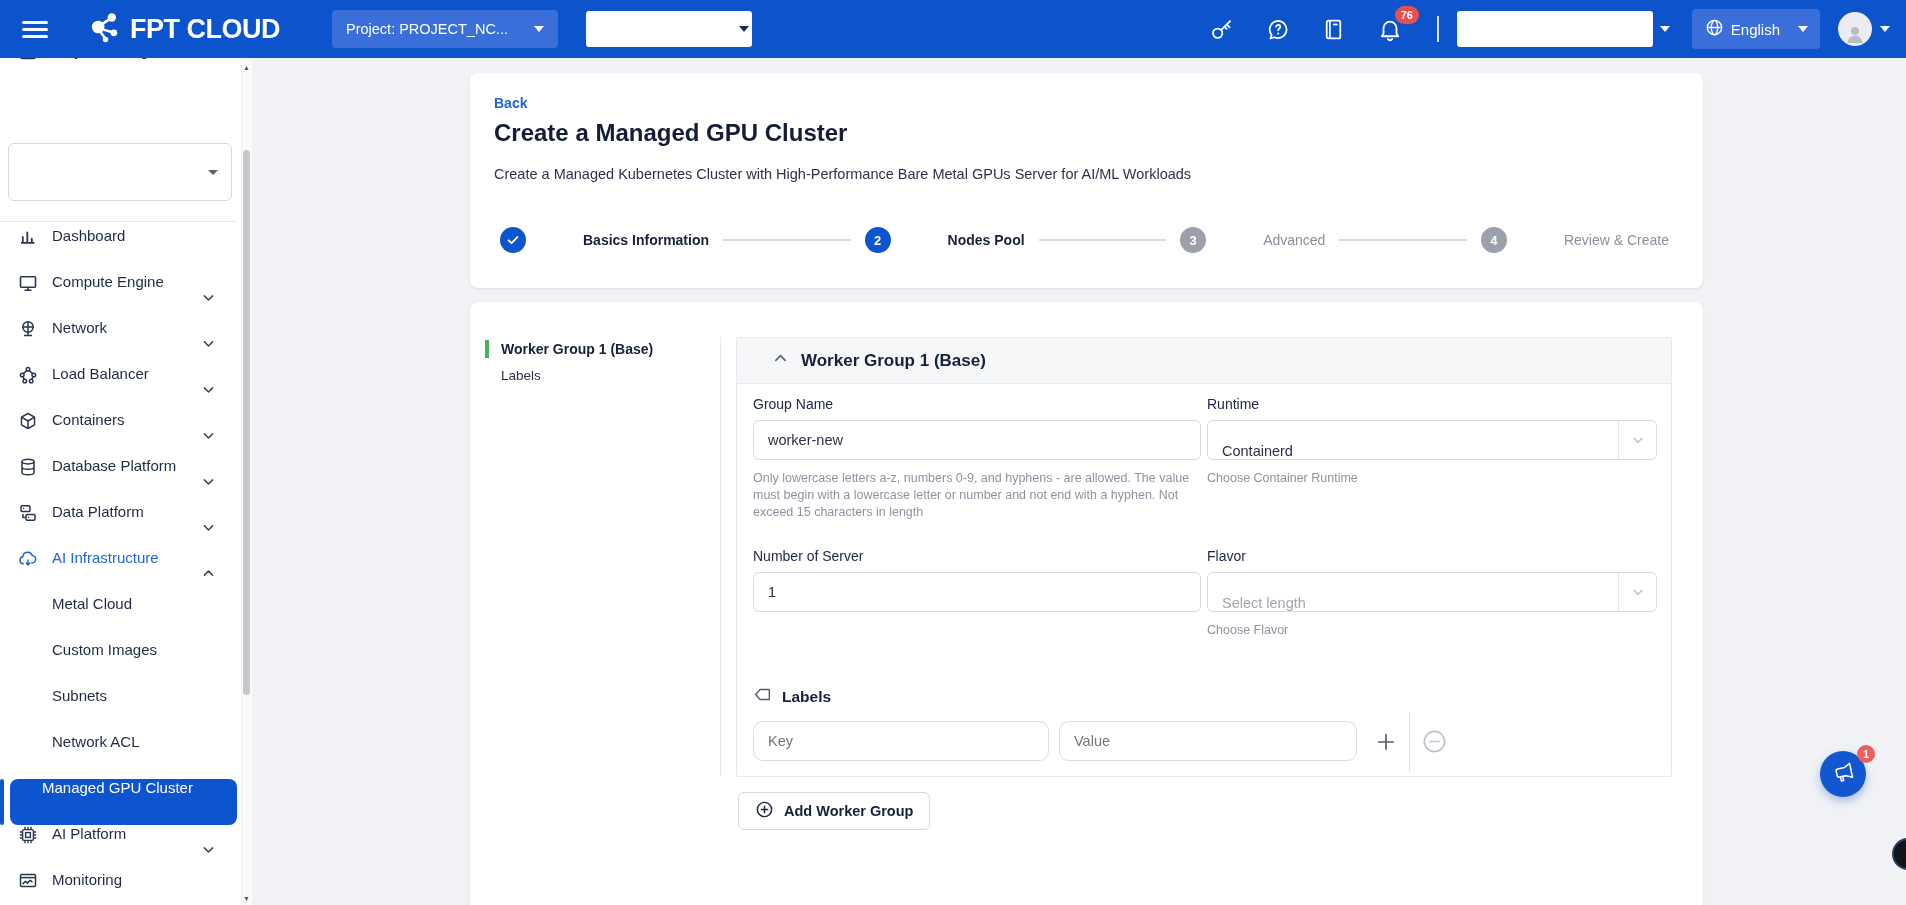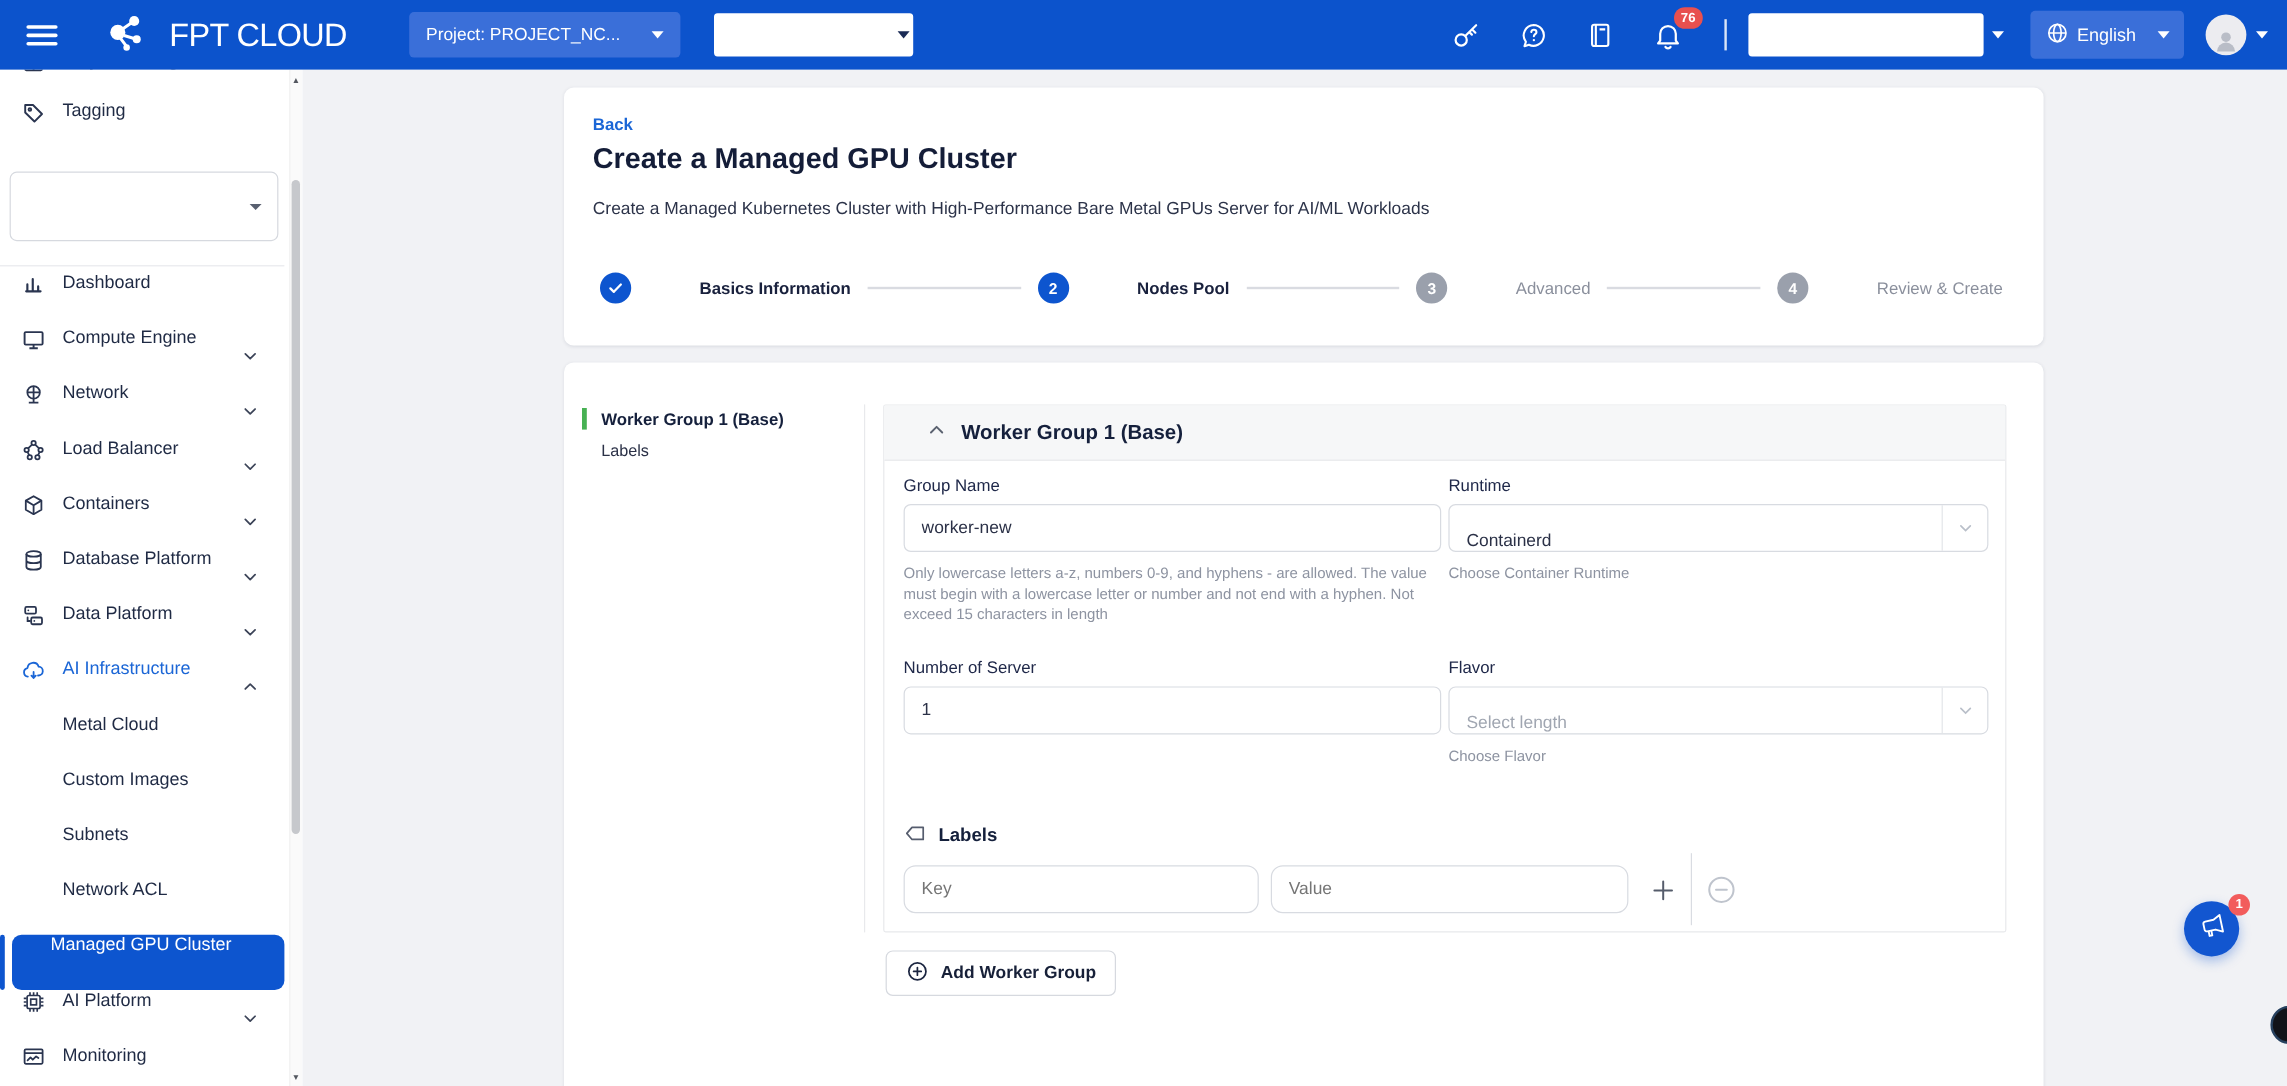--- a/index.html
+++ b/index.html
@@ -8,21 +8,21 @@
     position:relative; width:1906px; height:905px; overflow:hidden;
     background:#f1f2f5; font-family:"Liberation Sans","DejaVu Sans",sans-serif;
     color:#1f2a44;
   }
   
   .navbar { position:absolute; top:0; left:0; right:0; height:58px; background:#0c53cc;
     display:flex; align-items:center; z-index:40; }
   .hamburger { margin-left:22px; width:26px; cursor:pointer; }
   .hamburger div { height:3px; background:#fff; border-radius:2px; margin:4px 0; }
   .logo { display:flex; align-items:center; margin-left:36px; gap:4px; }
-  .brand-text { color:#fff; font-size:27px; font-weight:400; letter-spacing:-0.5px;margin-left:11px; }
+  .brand-text { color:#fff; font-size:27px; font-weight:700; letter-spacing:-0.5px; }
   .proj-btn { margin-left:52px; background:#3a6fd9; border-radius:4px; height:38px;
     padding:0 14px; display:flex; align-items:center; gap:26px; color:#fff; font-size:14.5px; cursor:pointer; }
   .caret-w { width:0; height:0; border-left:5px solid transparent; border-right:5px solid transparent; border-top:6px solid #fff; }
   .caret-d { width:0; height:0; border-left:5px solid transparent; border-right:5px solid transparent; border-top:6px solid #1a2b55; }
   .nav-select1 { margin-left:28px; width:166px; height:36px; background:#fff; border-radius:3px;
     position:relative; cursor:pointer; }
   .nav-select1 .caret-d { position:absolute; right:3px; top:15px; }
   .nav-spacer { flex:1; }
   .nav-ic { width:26px; height:26px; margin-left:30px; cursor:pointer; position:relative; display:flex; align-items:center; justify-content:center; }
   .bell-wrap { position:relative; }
@@ -209,29 +209,20 @@
     <div class="srow" style="top:-16px">
       <span>
         <svg width="20" height="20" viewBox="0 0 20 20" fill="none" stroke="#2a3550" stroke-width="1.6">
           <rect x="3" y="3.5" width="14" height="13" rx="1"></rect>
             <path d="M3 8.2h14M10 8.2v8.3"></path>
         </svg>
       </span>
       <span>Project Management</span>
     </div>
 
-    <div class="srow" style="top:26px">
-      <span>
-        <svg width="20" height="20" viewBox="0 0 20 20" fill="none" stroke="#2a3550" stroke-width="1.6" stroke-linejoin="round">
-          <path d="M3 3.5h6.5L17 11l-6.3 6.3L3 9.8z"></path>
-            <circle cx="6.9" cy="7.2" r="1.1"></circle>
-        </svg>
-      </span>
-      <span>Tagging</span>
-    </div>
 
     <div class="side-select">
         <span class="tri"></span>
       </div>
     <div class="side-div"></div>
 
     <div class="srow" style="top:169px">
       <span>
         <svg width="20" height="20" viewBox="0 0 20 20" fill="none" stroke="#2a3550" stroke-width="1.8" stroke-linecap="round">
           <path d="M4.8 15.5V10M9.3 15.5V5.5M13.8 15.5v-3.8M3.8 15.8h12"></path>

